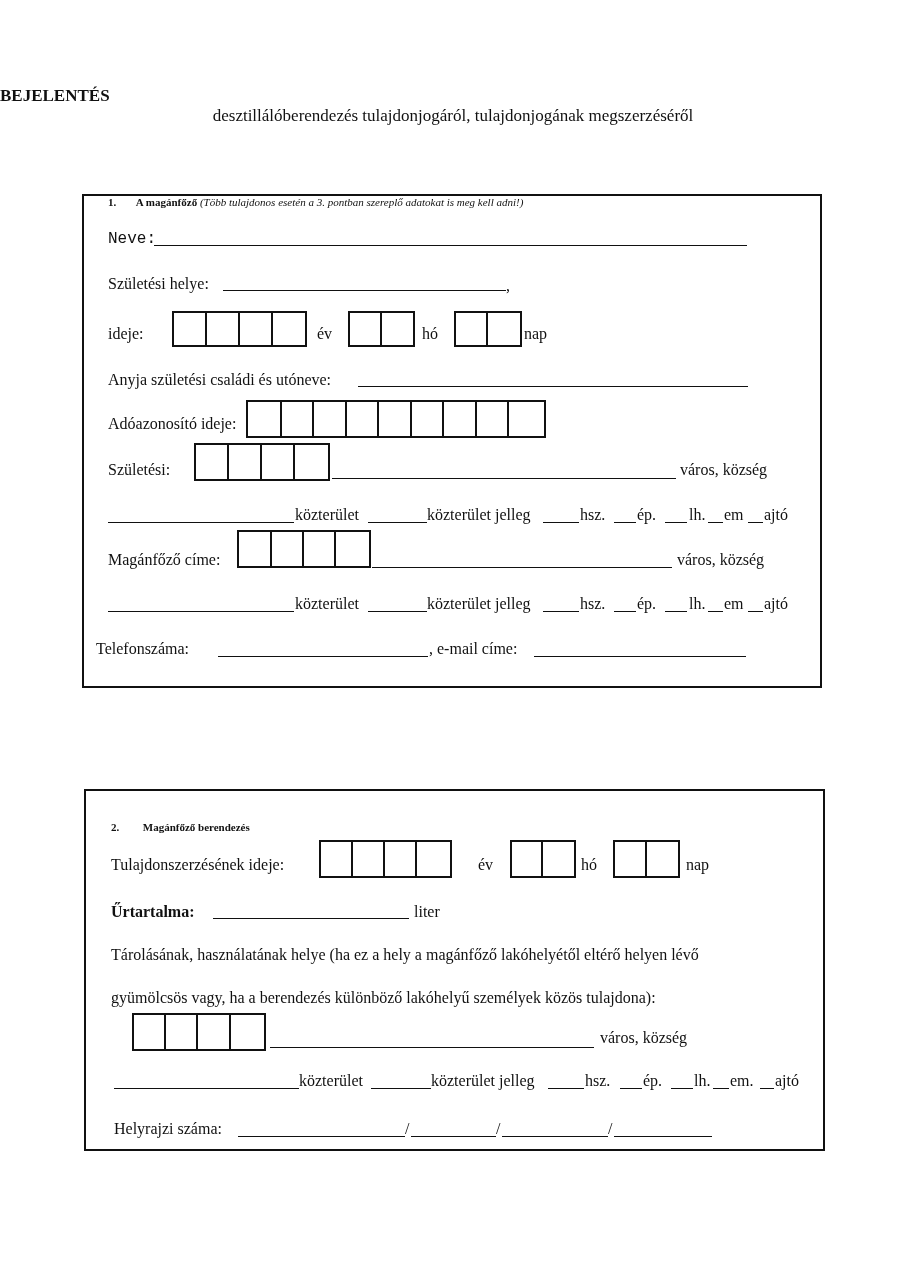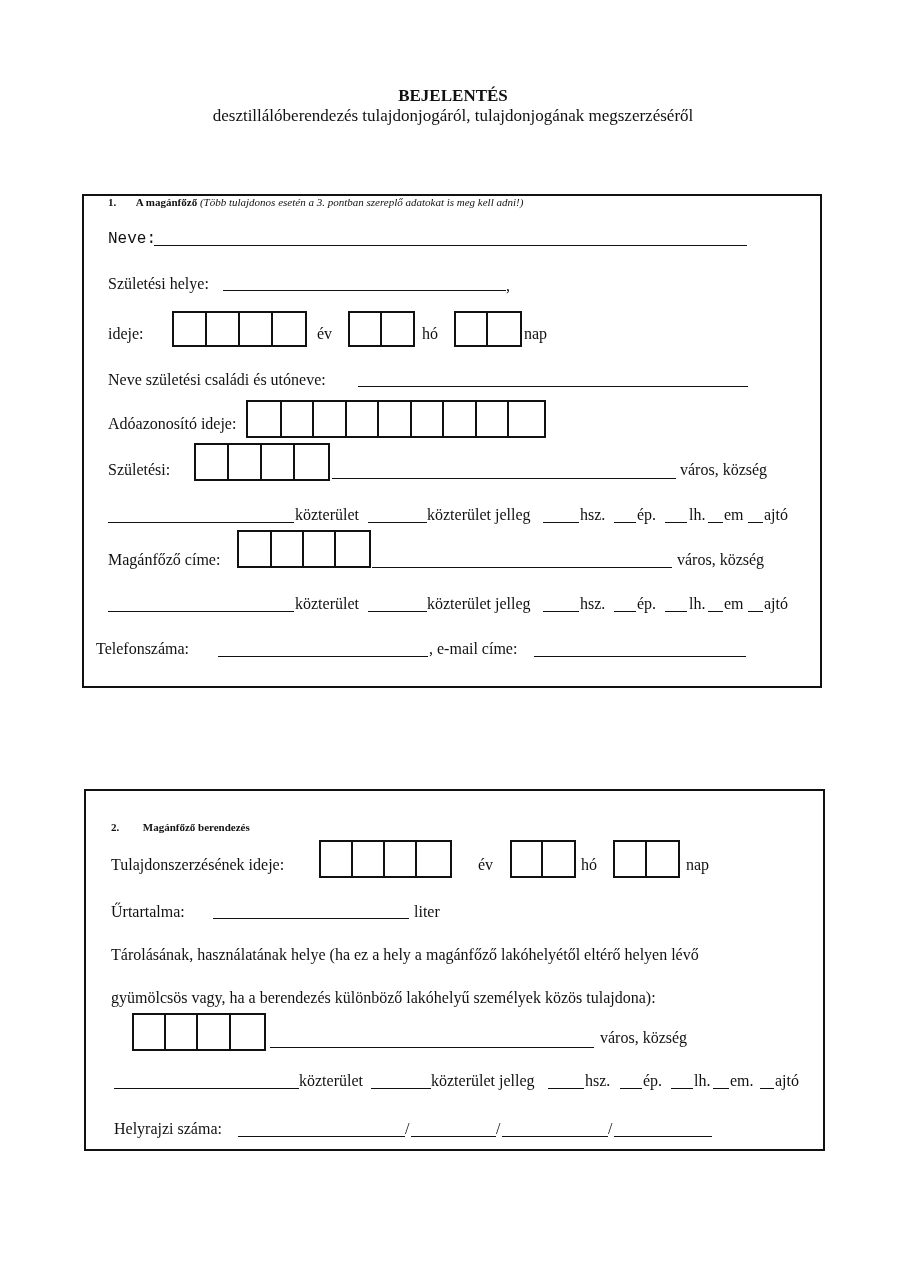--- a/index.html
+++ b/index.html
@@ -2,21 +2,21 @@
 <html><head>
 <meta charset="utf-8">
 <style>
   html, body { margin: 0; padding: 0; background: #ffffff; }
   body {
     width: 906px; height: 1280px; position: relative; overflow: hidden;
     font-family: "Liberation Serif", "DejaVu Serif", serif;
     color: #111111; font-size: 16px;
   }
   .abs { position: absolute; white-space: nowrap; }
-  .title { left: 0; width: 906px; text-align: center; top: 86px; font-weight: bold; font-size: 17px; }
+  .title { left: 0; width: 906px; text-align: left; top: 86px; font-weight: bold; font-size: 17px; }
   .subtitle { left: 0; width: 906px; text-align: center; top: 106px; font-size: 17px; }
   .section { position: absolute; border: 2px solid #111; box-sizing: border-box; }
   .s1 { left: 82px; top: 194px; width: 740px; height: 494px; }
   .s2 { left: 84px; top: 789px; width: 741px; height: 362px; }
   .line { position: absolute; border-bottom: 1px solid #111; height: 0; }
   .boxes { position: absolute; display: flex; border: 2px solid #111; box-sizing: border-box; }
   .boxes .cell { border-right: 2px solid #111; box-sizing: border-box; height: 100%; }
   .boxes .cell:last-child { border-right: none; }
   .bold { font-weight: bold; }
   .ital { font-style: italic; }
@@ -56,21 +56,21 @@
   <div class="cell" style="width:34px"></div>
   <div class="cell" style="width:33px"></div>
 </div>
 <div class="abs" style="left:422px; top:325px;">hó</div>
 <div class="boxes" style="left:454px; top:311px; width:68px; height:36px;">
   <div class="cell" style="width:34px"></div>
   <div class="cell" style="width:34px"></div>
 </div>
 <div class="abs" style="left:524px; top:325px;">nap</div>
 
-<div class="abs" style="left:108px; top:371px;">Neve születési családi és utóneve:</div>
+<div class="abs" style="left:108px; top:371px;">Anyja születési családi és utóneve:</div>
 <div class="line" style="left:358px; top:386px; width:390px;"></div>
 
 <div class="abs" style="left:108px; top:415px;">Adóazonosító ideje:</div>
 <div class="boxes" style="left:246px; top:400px; width:300px; height:38px;">
   <div class="cell" style="width:34px"></div>
   <div class="cell" style="width:33px"></div>
   <div class="cell" style="width:33px"></div>
   <div class="cell" style="width:33px"></div>
   <div class="cell" style="width:33px"></div>
   <div class="cell" style="width:33px"></div>
@@ -158,21 +158,21 @@
   <div class="cell" style="width:33px"></div>
   <div class="cell" style="width:33px"></div>
 </div>
 <div class="abs" style="left:581px; top:856px;">hó</div>
 <div class="boxes" style="left:613px; top:840px; width:67px; height:38px;">
   <div class="cell" style="width:34px"></div>
   <div class="cell" style="width:33px"></div>
 </div>
 <div class="abs" style="left:686px; top:856px;">nap</div>
 
-<div class="abs" style="left:111px; top:903px;">Űrtartalma:</div>
+<div class="abs" style="left:111px; top:903px;font-weight:bold;">Űrtartalma:</div>
 <div class="line" style="left:213px; top:918px; width:196px;"></div>
 <div class="abs" style="left:414px; top:903px;">liter</div>
 
 <div class="abs" style="left:111px; top:946px;">Tárolásának, használatának helye (ha ez a hely a magánfőző lakóhelyétől eltérő helyen lévő</div>
 <div class="abs" style="left:111px; top:989px;">gyümölcsös vagy, ha a berendezés különböző lakóhelyű személyek közös tulajdona):</div>
 
 <div class="boxes" style="left:132px; top:1013px; width:134px; height:38px;">
   <div class="cell" style="width:33px"></div>
   <div class="cell" style="width:33px"></div>
   <div class="cell" style="width:34px"></div>

